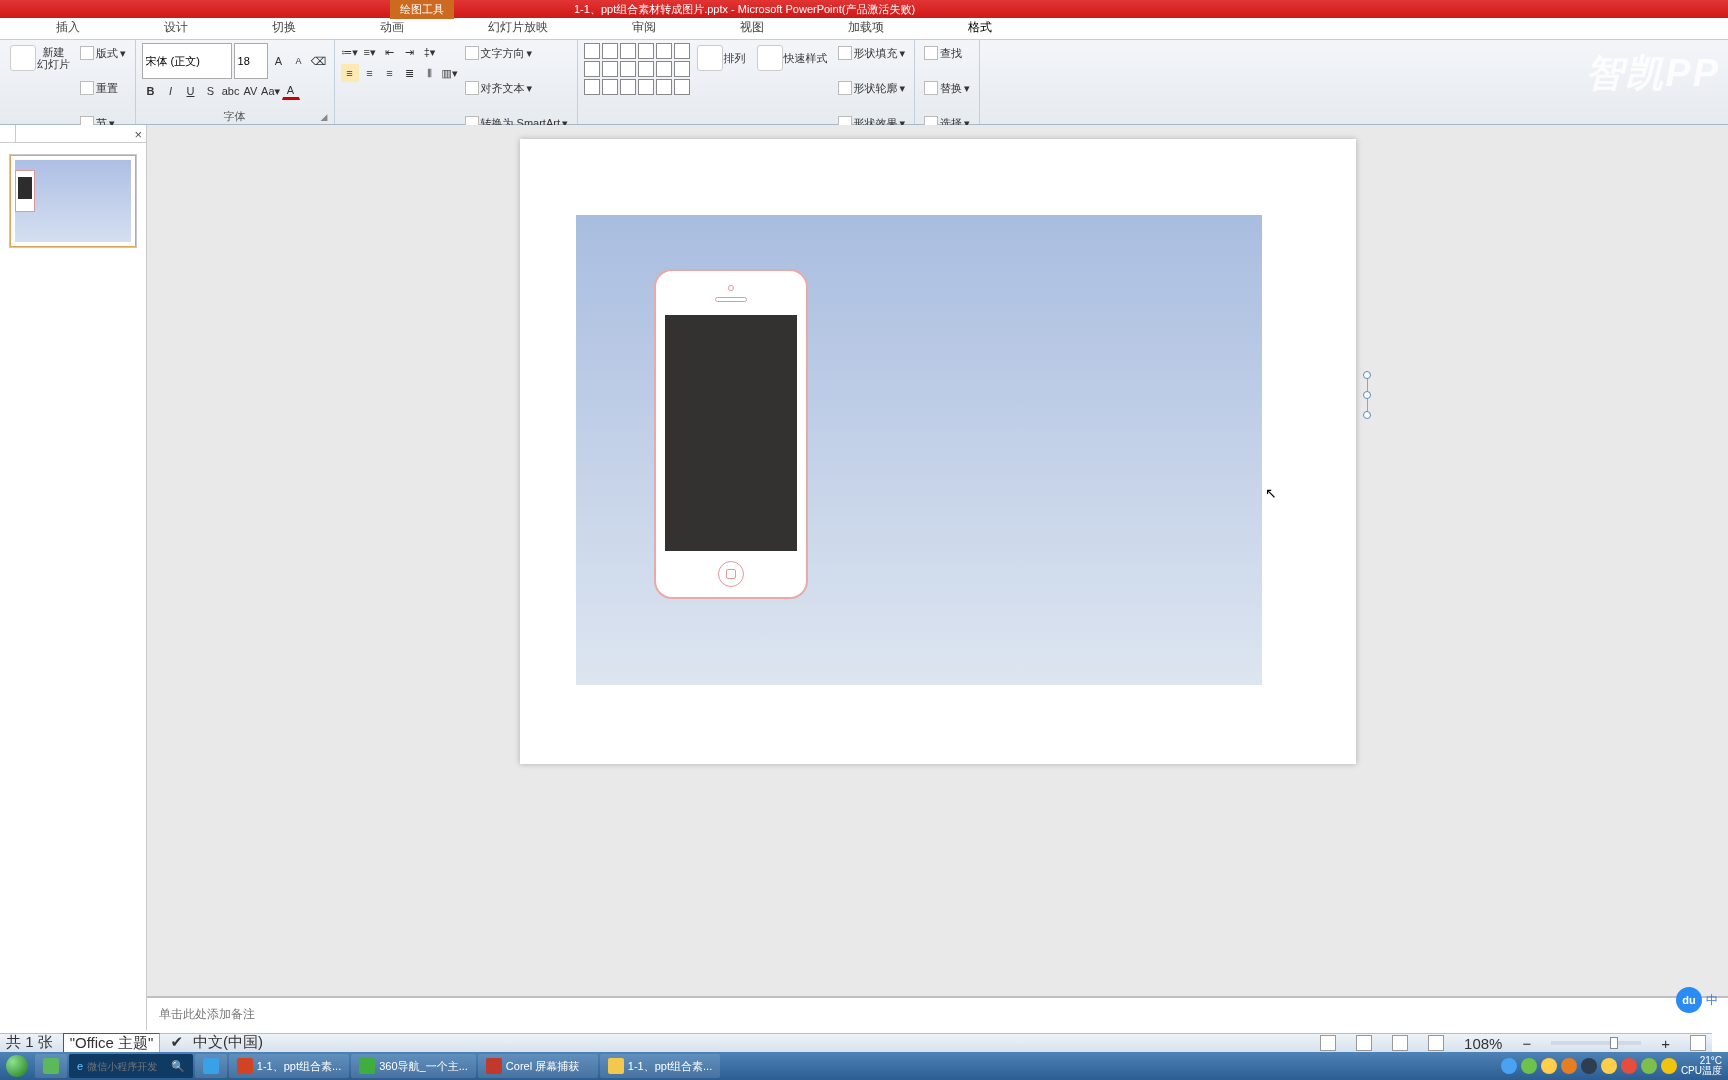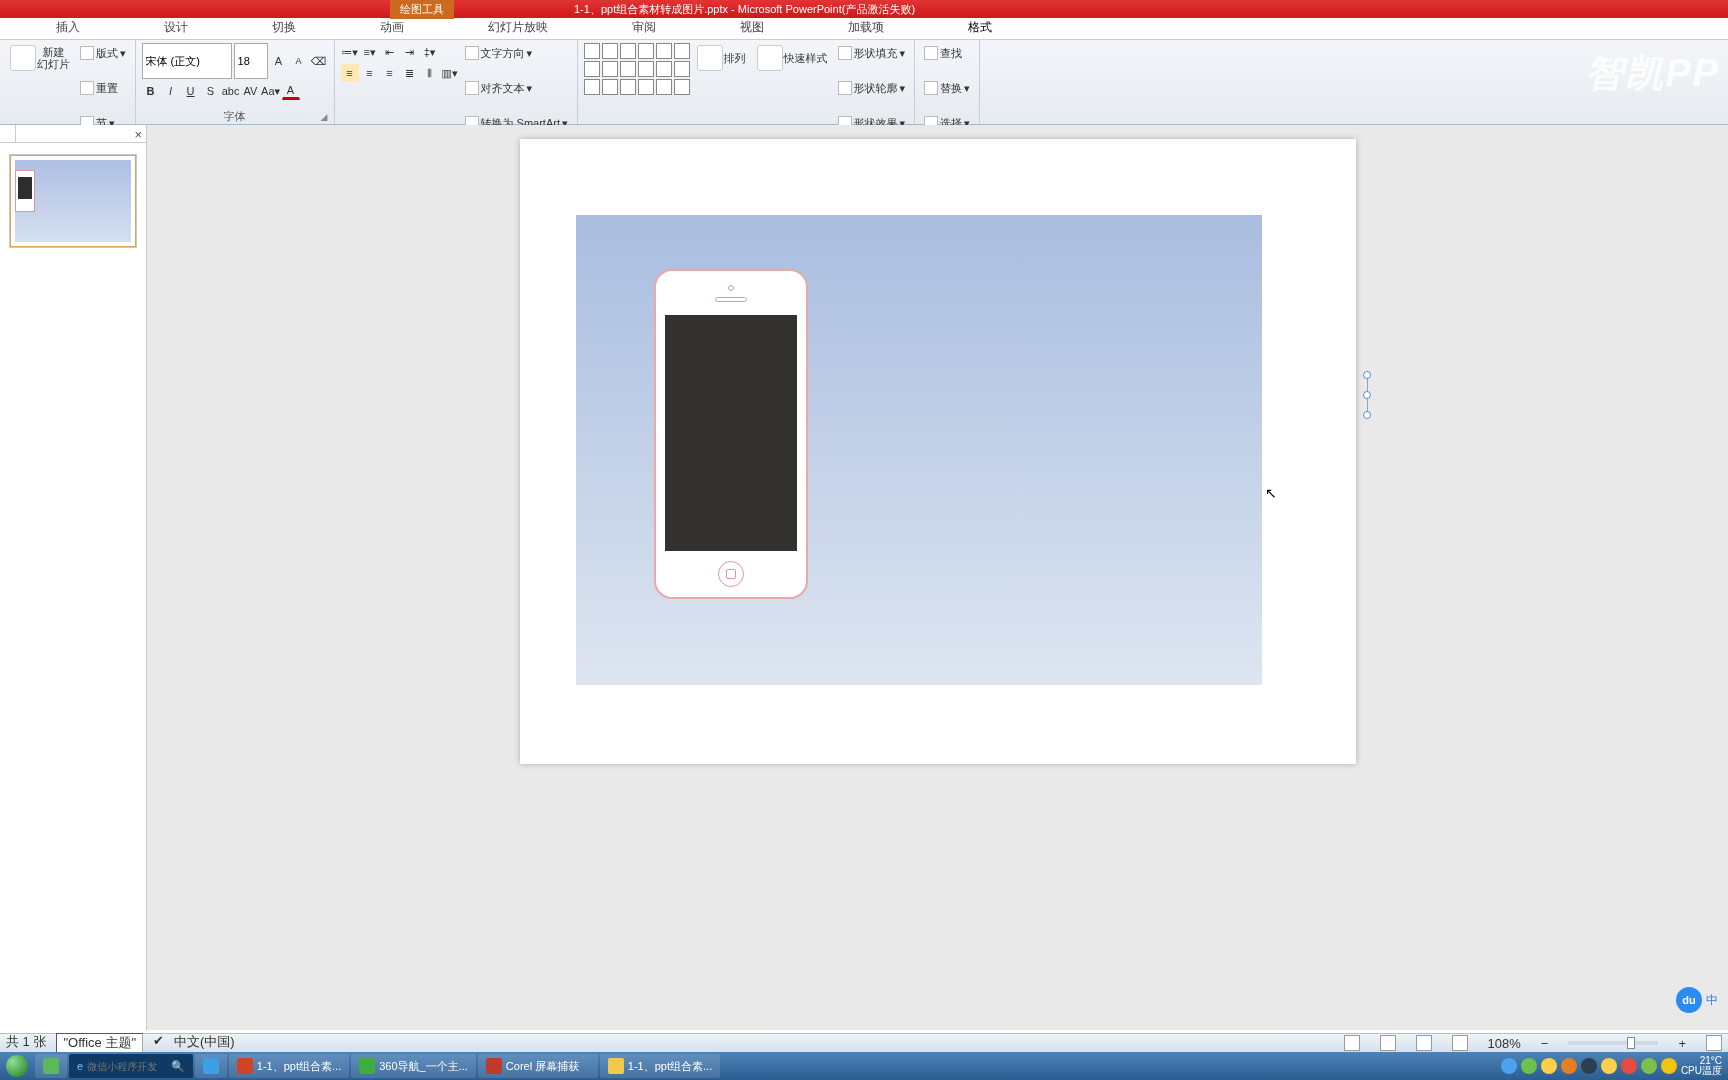--- a/index.html
+++ b/index.html
@@ -59,21 +59,21 @@
 .phone .home .sq{ width:10px;height:10px;border:1px solid #d99;border-radius:2px;}
 
 .selhandle{ position:absolute; right:-20px; top:236px; width:16px; height:40px;}
 .selhandle .line{position:absolute; left:7px; top:0; bottom:0; width:1px; background:#7fa9d6;}
 .selhandle .h{position:absolute; left:3px; width:8px;height:8px;background:#fff;border:1px solid #5b8bc0;border-radius:50%;}
 .selhandle .h.t{top:-4px;} .selhandle .h.m{top:16px;} .selhandle .h.b{bottom:-4px;}
 
 .notes{ height:34px; border-top:2px solid #bfbfbf; background:#fff; font-size:12px; color:#777; padding:8px 12px;}
 
 
-.status{ position:absolute; bottom:0; left:0; right:0; height:23px; background:linear-gradient(#eef3f8,#d7e1ed); border-top:1px solid #acc0d8; display:flex; align-items:center; font-size:13px; color:#333; padding:0 6px;}
+.status{ position:absolute; bottom:0; left:0; right:16px; height:23px; background:linear-gradient(#eef3f8,#d7e1ed); border-top:1px solid #acc0d8; display:flex; align-items:center; font-size:15px; color:#333; padding:0 6px;}
 .status .sleft{display:flex;gap:10px;}
 .status .ssel{ border:1px inset #aaa; padding:0 6px; background:#fff;}
 .status .sright{ margin-left:auto; display:flex; align-items:center;gap:20px;}
 .vbtn{width:16px;height:16px;border:1px solid #999;background:#fff;}
 .zoom-slider{width:90px;height:4px;background:#cfd8e4;position:relative;}
 .zoom-slider .zk{position:absolute;left:65%;top:-4px;width:8px;height:12px;background:#fff;border:1px solid #888;} 
 
 
 
 .work{bottom:50px;}
@@ -326,20 +326,21 @@
             </div>
         </div>
         <div class="selhandle">
           <div class="line"></div>
           <div class="h t"></div>
             <div class="h m"></div>
             <div class="h b"></div>
         </div>
       </div>
     </div>
+    <div class="notes">单击此处添加备注</div>
   </div>
 </div>
 
 <div class="cursor">↖</div>
 
 <div class="status">
   <div class="sleft">
     <span>共 1 张</span>
     <span class="ssel">"Office 主题"</span>
     <span>✔</span>

